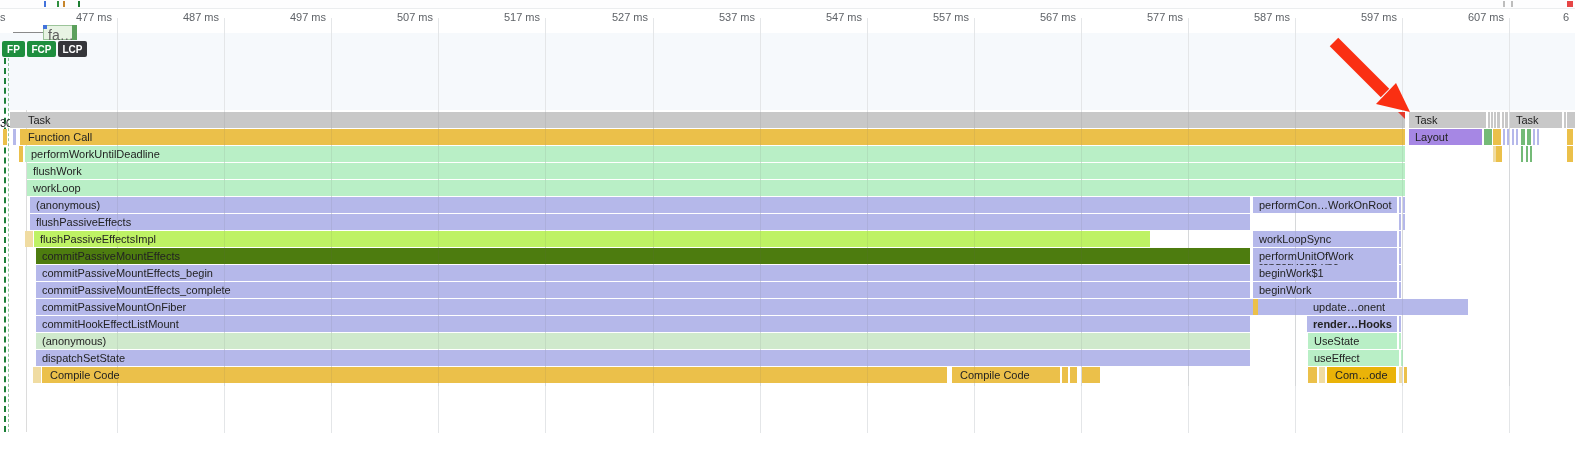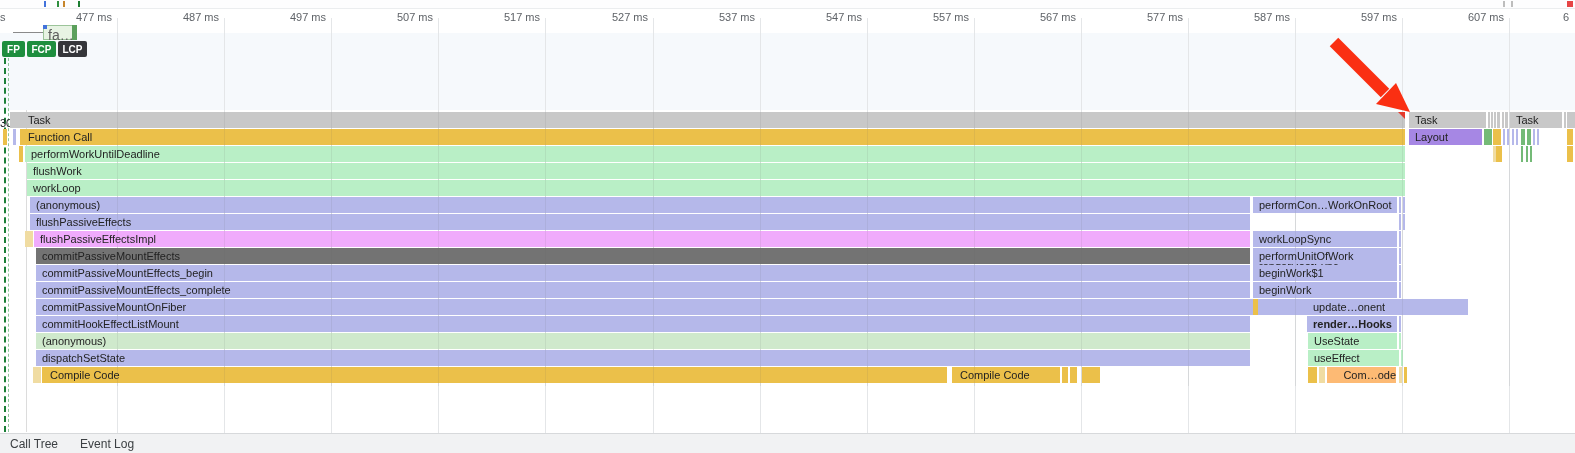--- a/index.html
+++ b/index.html
@@ -153,24 +153,24 @@
       <div class="seg" style="left: 27px; top: 180px; width: 1378px; background: rgb(185, 239, 198);"><span>workLoop</span></div>
       <div class="seg" style="left: 30px; top: 197px; width: 1220px; background: rgb(181, 184, 234);"><span>(anonymous)</span></div>
       <div class="seg" style="left: 1253px; top: 197px; width: 144px; background: rgb(181, 184, 234);"><span>performCon…WorkOnRoot</span></div>
       <div class="seg" style="left: 1399px; top: 197px; width: 2px; background: rgb(181, 184, 234);"></div>
       <div class="seg" style="left: 1403px; top: 197px; width: 2px; background: rgb(181, 184, 234);"></div>
       <div class="seg" style="left: 30px; top: 214px; width: 1220px; background: rgb(181, 184, 234);"><span>flushPassiveEffects</span></div>
       <div class="seg" style="left: 1253px; top: 214px; width: 144px; background: rgb(181, 184, 234); margin-top: 44px;"><span>renderRootSync</span></div>
       <div class="seg" style="left: 1399px; top: 214px; width: 2px; background: rgb(181, 184, 234);"></div>
       <div class="seg" style="left: 1403px; top: 214px; width: 2px; background: rgb(181, 184, 234);"></div>
       <div class="seg" style="left: 25px; top: 231px; width: 8px; background: rgb(240, 220, 162);"></div>
-      <div class="seg" style="left: 34px; top: 231px; width: 1216px; background: #f0abfc;"><span>flushPassiveEffectsImpl</span></div>
+      <div class="seg" style="left: 34px; top: 231px; width: 1116px; background: #bef264;"><span>flushPassiveEffectsImpl</span></div>
       <div class="seg" style="left: 1253px; top: 231px; width: 144px; background: rgb(181, 184, 234);"><span>workLoopSync</span></div>
       <div class="seg" style="left: 1399px; top: 231px; width: 2px; background: rgb(181, 184, 234);"></div>
-      <div class="seg" style="left: 36px; top: 248px; width: 1214px; background: #737373;"><span>commitPassiveMountEffects</span></div>
+      <div class="seg" style="left: 36px; top: 248px; width: 1214px; background: #4d7c0f;"><span>commitPassiveMountEffects</span></div>
       <div class="seg" style="left: 1253px; top: 248px; width: 144px; background: rgb(181, 184, 234);"><span>performUnitOfWork</span></div>
       <div class="seg" style="left: 1399px; top: 248px; width: 2px; background: rgb(181, 184, 234);"></div>
       <div class="seg" style="left: 36px; top: 265px; width: 1214px; background: rgb(181, 184, 234);"><span>commitPassiveMountEffects_begin</span></div>
       <div class="seg" style="left: 1253px; top: 265px; width: 144px; background: rgb(181, 184, 234);"><span>beginWork$1</span></div>
       <div class="seg" style="left: 1399px; top: 265px; width: 2px; background: rgb(181, 184, 234);"></div>
       <div class="seg" style="left: 36px; top: 282px; width: 1214px; background: rgb(181, 184, 234);"><span>commitPassiveMountEffects_complete</span></div>
       <div class="seg" style="left: 1253px; top: 282px; width: 144px; background: rgb(181, 184, 234);"><span>beginWork</span></div>
       <div class="seg" style="left: 1399px; top: 282px; width: 2px; background: rgb(181, 184, 234);"></div>
       <div class="seg" style="left: 36px; top: 299px; width: 1432px; background: rgb(181, 184, 234);"><span>commitPassiveMountOnFiber</span></div>
       <div class="seg" style="left: 1253px; top: 299px; width: 5px; background: rgb(235, 192, 74);"></div>
@@ -186,21 +186,21 @@
       <div class="seg" style="left: 1308px; top: 350px; width: 91px; background: rgb(185, 239, 198);"><span>useEffect</span></div>
       <div class="seg" style="left: 1401px; top: 350px; width: 2px; background: rgb(185, 239, 198);"></div>
       <div class="seg" style="left: 33px; top: 367px; width: 8px; background: rgb(240, 220, 162);"></div>
       <div class="seg" style="left: 42px; top: 367px; width: 905px; background: rgb(235, 192, 74);"><span style="padding-left: 8px;">Compile Code</span></div>
       <div class="seg" style="left: 952px; top: 367px; width: 108px; background: rgb(235, 192, 74);"><span style="padding-left: 8px;">Compile Code</span></div>
       <div class="seg" style="left: 1062px; top: 367px; width: 6px; background: rgb(235, 192, 74);"></div>
       <div class="seg" style="left: 1070px; top: 367px; width: 7px; background: rgb(235, 192, 74);"></div>
       <div class="seg" style="left: 1082px; top: 367px; width: 18px; background: rgb(235, 192, 74);"></div>
       <div class="seg" style="left: 1308px; top: 367px; width: 9px; background: rgb(235, 192, 74);"></div>
       <div class="seg" style="left: 1319px; top: 367px; width: 6px; background: rgb(240, 220, 162);"></div>
-      <div class="seg" style="left: 1327px; top: 367px; width: 69px; background: #fdba74; text-align: right;"><span style="padding-left: 8px;">Com…ode</span></div>
+      <div class="seg" style="left: 1327px; top: 367px; width: 69px; background: #eab308;"><span style="padding-left: 8px;">Com…ode</span></div>
       <div class="seg" style="left: 1399px; top: 367px; width: 3px; background: rgb(240, 220, 162);"></div>
       <div class="seg" style="left: 1404px; top: 367px; width: 3px; background: rgb(235, 192, 74);"></div>
     </div>
 
   <div class="red-tri" style="left:1398px;top:112px;"></div>
 
   <div id="gridlines-over">
       <div class="gridline-over" style="left: 117px; top: 112px; height: 274px;"></div>
       <div class="gridline-over" style="left: 224px; top: 112px; height: 274px;"></div>
       <div class="gridline-over" style="left: 331px; top: 112px; height: 274px;"></div>
@@ -215,18 +215,14 @@
       <div class="gridline-over" style="left: 1295px; top: 112px; height: 274px;"></div>
       <div class="gridline-over" style="left: 1402px; top: 112px; height: 274px;"></div>
       <div class="gridline-over" style="left: 1509px; top: 112px; height: 274px;"></div>
     </div>
 
   <svg class="arrow" width="1575" height="453">
     <line x1="1334" y1="42" x2="1385" y2="93" stroke="#fa2f12" stroke-width="12"></line>
     <polygon points="1410,112 1376,104 1396,83" fill="#fa2f12"></polygon>
   </svg>
 
-  <div class="bottombar">
-    <div class="tab">Call Tree</div>
-    <div class="tab">Event Log</div>
-  </div>
 
 </div>
 
 </body></html>

